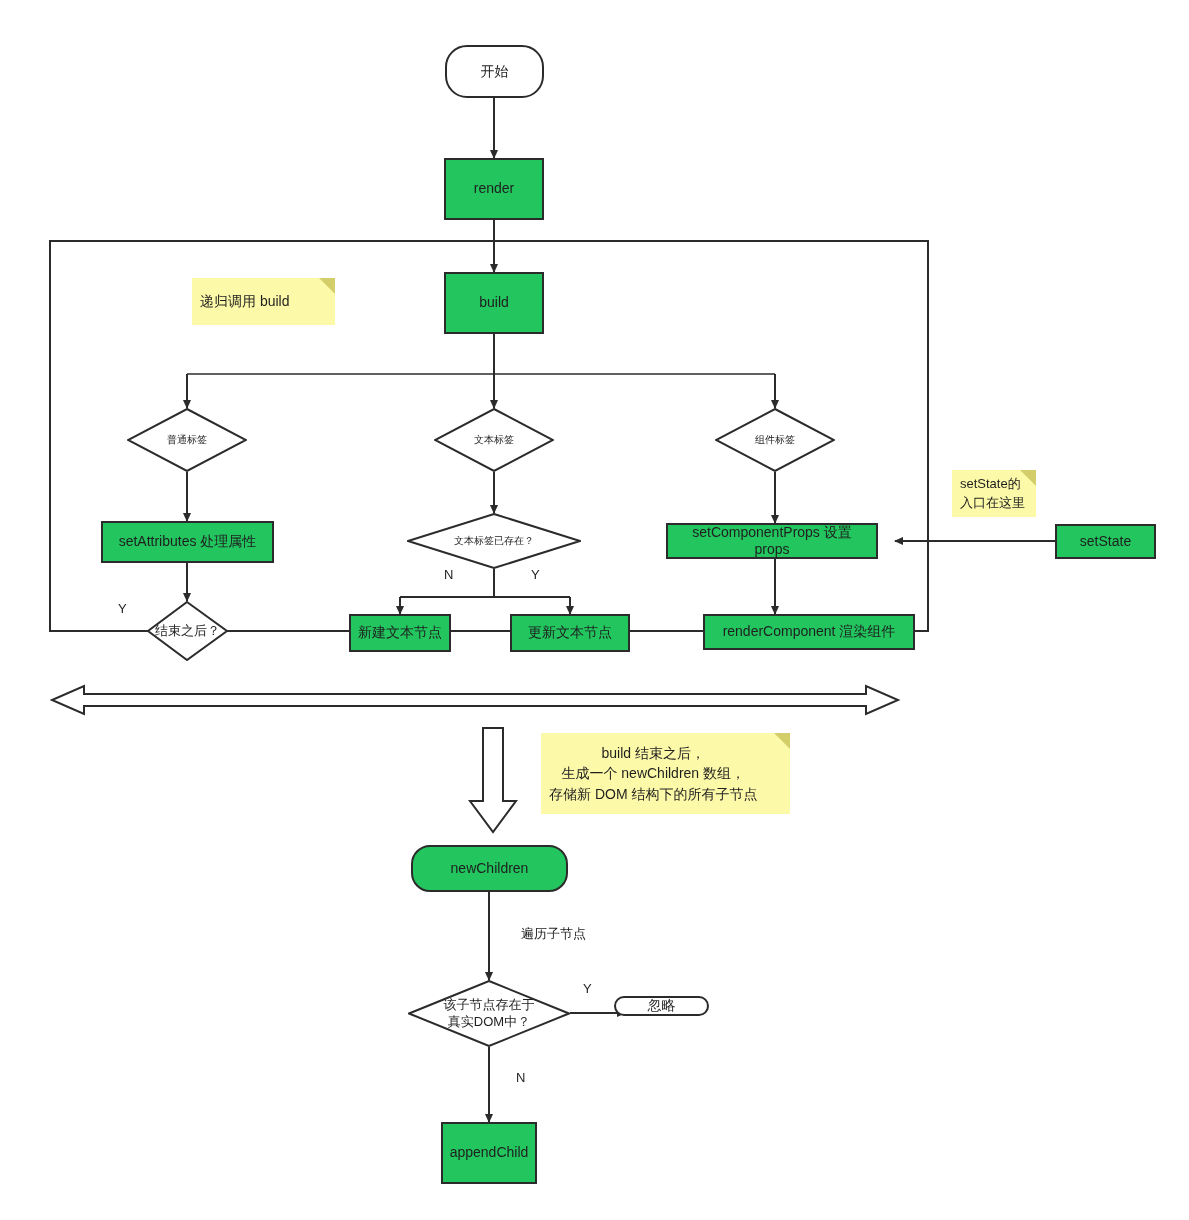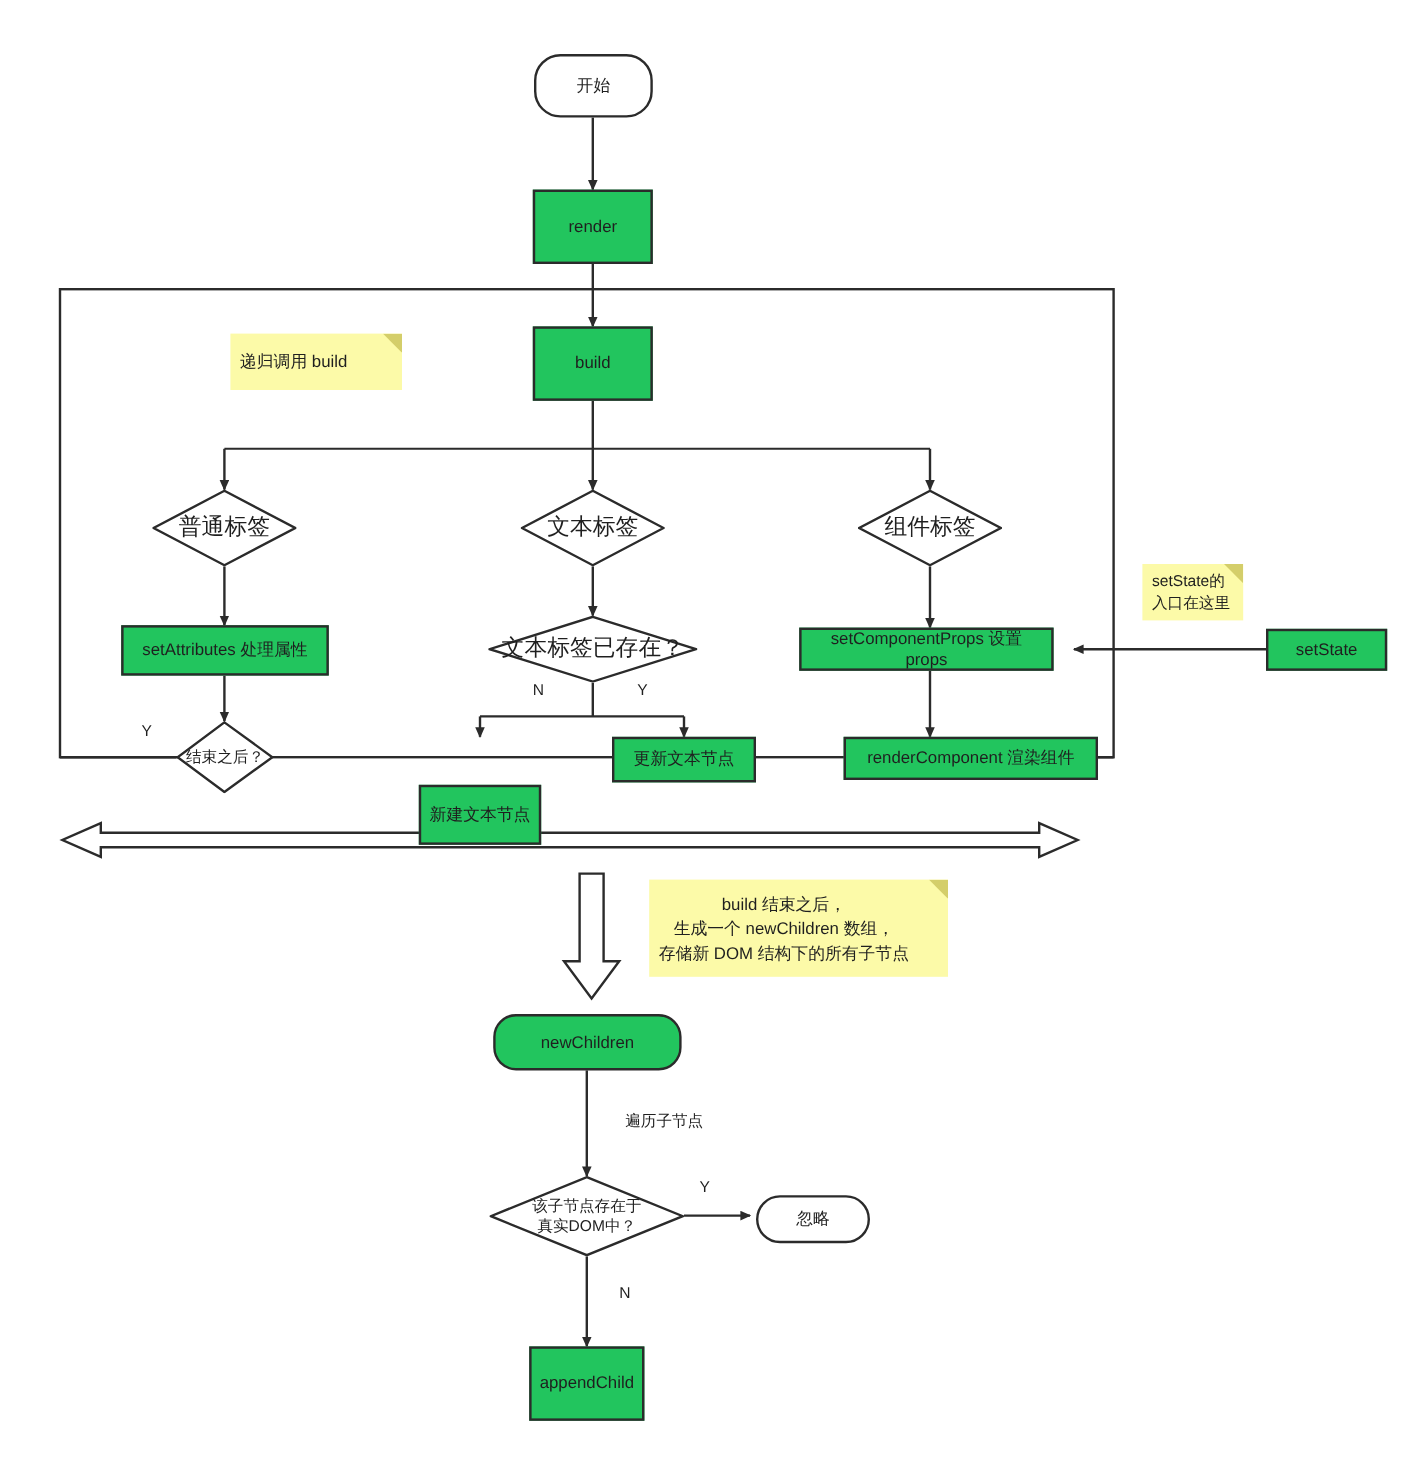--- a/index.html
+++ b/index.html
@@ -52,21 +52,21 @@
   .diamond-label {
     position: absolute;
     left: 0;
     top: 0;
     width: 100%;
     height: 100%;
     display: flex;
     align-items: center;
     justify-content: center;
     text-align: center;
-    font-size: 19px;
+    font-size: 10px;
     line-height: 1.25;
     color: #1f1f1f;
     white-space: nowrap;
   }
   .note {
     position: absolute;
     box-sizing: border-box;
     background: #fcfaa8;
     color: #1f1f1f;
     font-size: 14px;
@@ -221,21 +221,21 @@
     <span>setState</span>
   </div>
 
   <div class="diamond-wrap" style="left:147px; top:601px; width:81px; height:60px;">
     <svg width="81" height="60" viewBox="0 0 81 60" xmlns="http://www.w3.org/2000/svg">
       <polygon points="40,1 80,30 40,59 1,30" fill="#ffffff" stroke="#2b2b2b" stroke-width="2"></polygon>
     </svg>
     <span class="diamond-label" style="font-size:13px;">结束之后？</span>
   </div>
 
-  <div class="node box" style="left:349px; top:614px; width:102px; height:50px;margin-top:40px;">
+  <div class="node box" style="left:349px; top:614px; width:102px; height:38px;">
     <span>新建文本节点</span>
   </div>
 
   <div class="node box" style="left:510px; top:614px; width:120px; height:38px;">
     <span>更新文本节点</span>
   </div>
 
   <div class="node box" style="left:666px; top:614px; width:212px; height:36px;margin-left:37px;">
     <span>renderComponent 渲染组件</span>
   </div>
@@ -245,21 +245,21 @@
   </div>
 
   <div class="diamond-wrap" style="left:408px; top:980px; width:162px; height:67px;">
     <svg width="162" height="67" viewBox="0 0 162 67" xmlns="http://www.w3.org/2000/svg">
       <polygon points="81,1 161,33.5 81,66 1,33.5" fill="#ffffff" stroke="#2b2b2b" stroke-width="2"></polygon>
     </svg>
     <span class="diamond-label" style="white-space:pre-line; font-size:13px;">该子节点存在于
 真实DOM中？</span>
   </div>
 
-  <div class="node terminator" style="left:630px; top:996px; width:95px; height:40px;">
+  <div class="node terminator" style="left:614px; top:996px; width:95px; height:20px;">
     <span>忽略</span>
   </div>
 
   <div class="node box" style="left:441px; top:1122px; width:96px; height:62px;">
     <span>appendChild</span>
   </div>
 
   <div class="note" style="left:192px; top:278px; width:143px; height:47px;">
     <span class="fold"></span>
     <span>递归调用 build</span>

